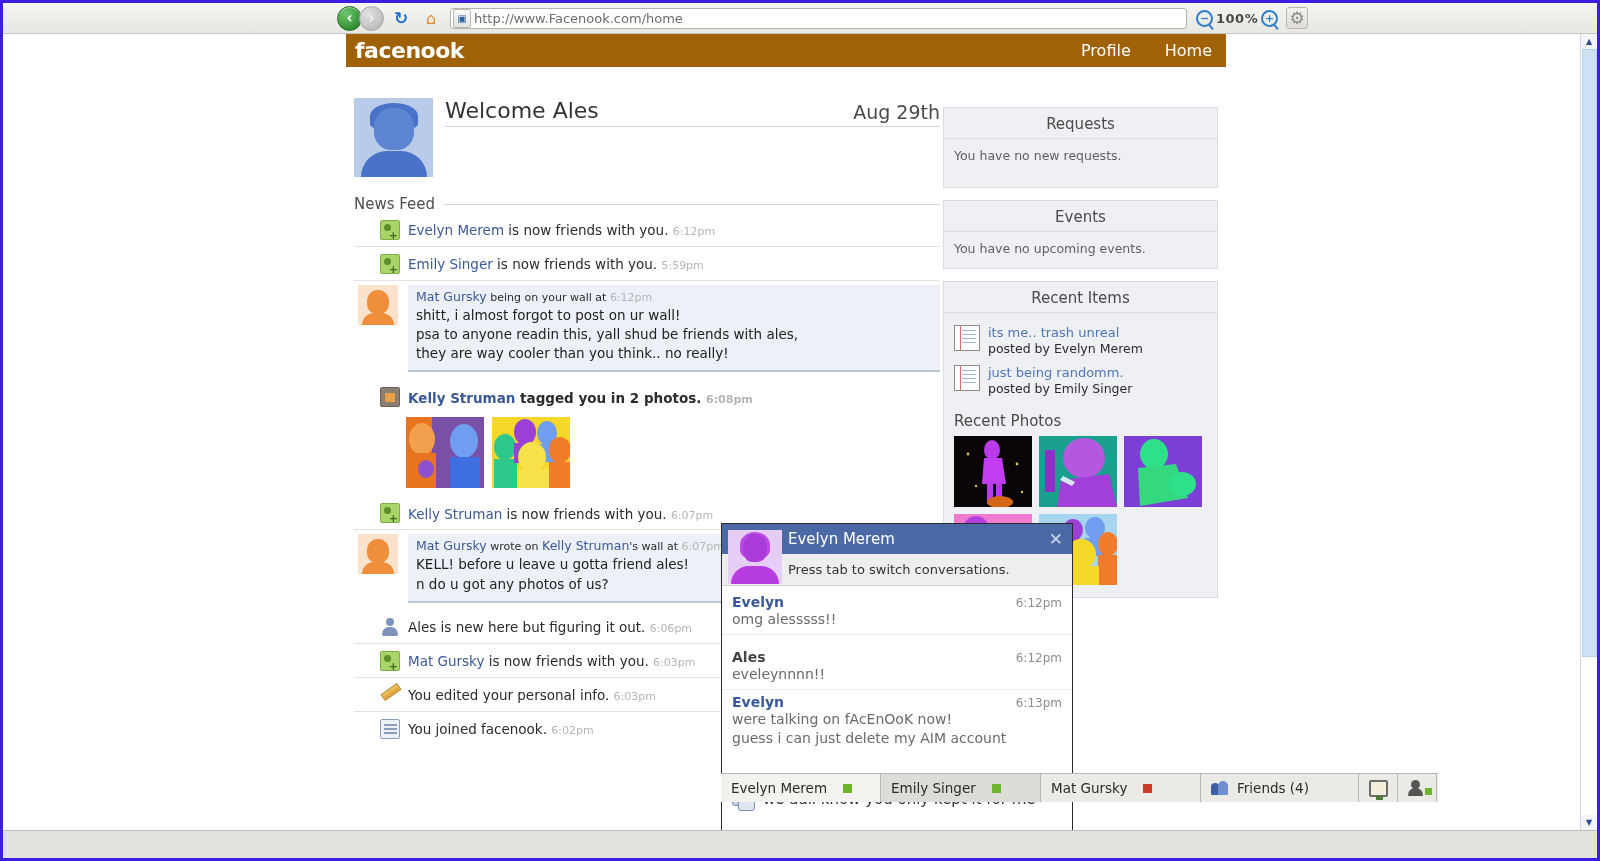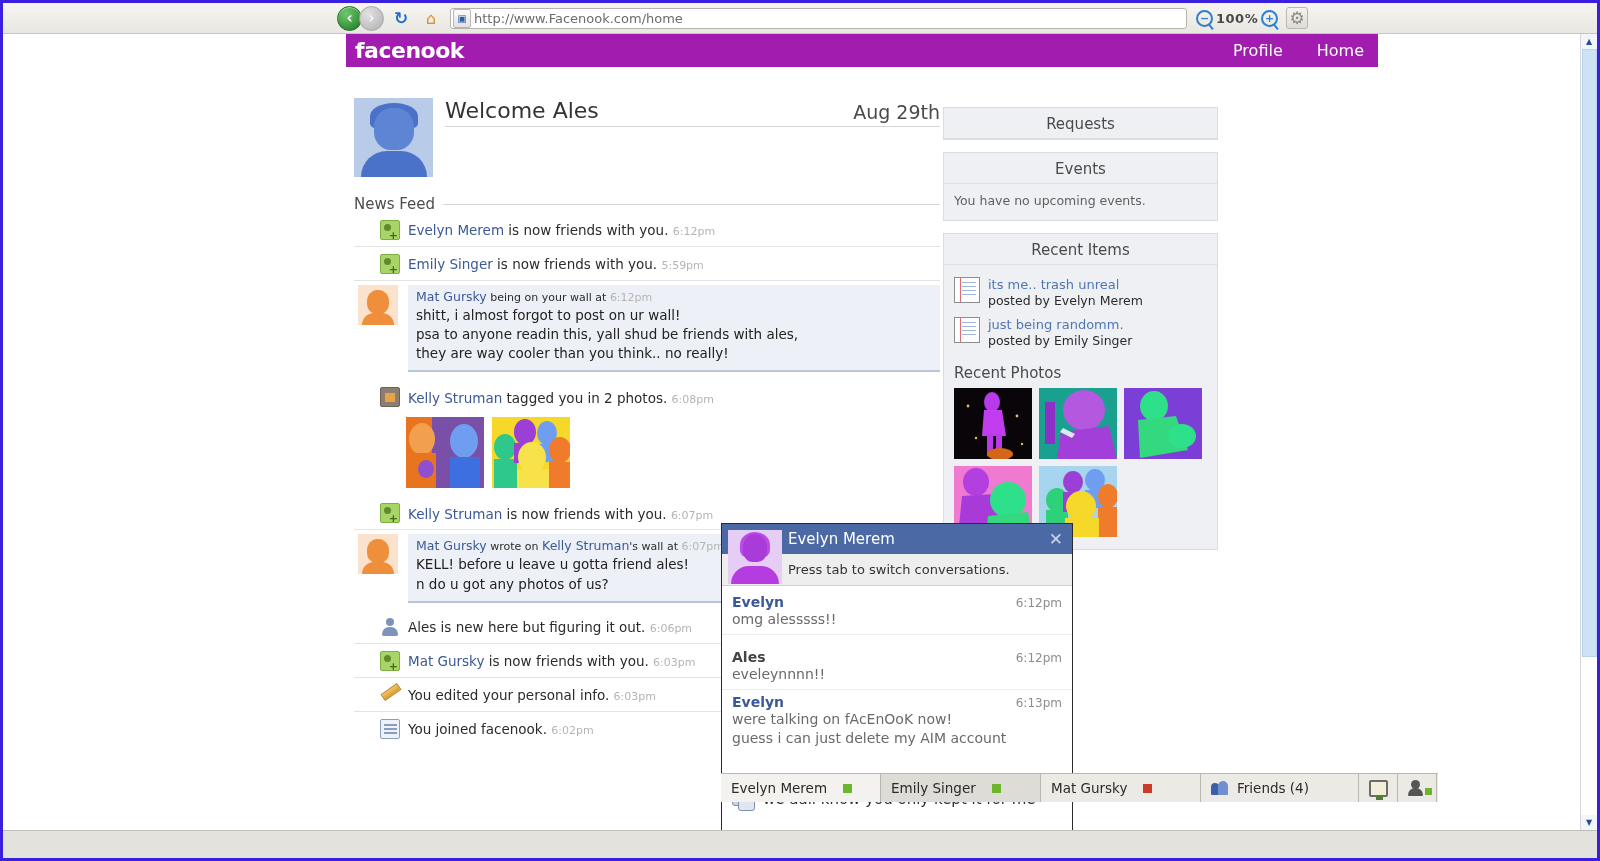--- a/index.html
+++ b/index.html
@@ -138,22 +138,22 @@
   #status-strip {
     position: absolute; left: 0; bottom: 0;
     width: 100%; height: 28px;
     background: #e4e2dc;
     border-top: 1px solid #c0beb6;
   }
 
   
   #fb-topbar {
     position: absolute; left: 343px; top: 0px;
-    width: 1032px; height: 33px;
-    background: #a21caf;
+    width: 880px; height: 33px;
+    background: #a16207;
     display: flex; align-items: center;
   }
   #fb-logo {
     margin-left: 9px;
     font-family: "DejaVu Sans", "Liberation Sans", sans-serif;
     font-size: 22px; font-weight: bold; color: #ffffff;
     letter-spacing: -.5px;
   }
   #fb-nav { margin-left: auto; margin-right: 14px; display: flex; gap: 34px; }
   .fb-nav-link { color: #ffffff; font-size: 16px; }
@@ -563,21 +563,21 @@
           <div class="wall-bubble">
             <div class="wall-meta">
               <span class="person">Mat Gursky</span><span class="small"> being on your wall at </span><span class="muted-time">6:12pm</span>
             </div>
             <div class="wall-line">shitt, i almost forgot to post on ur wall!</div>
             <div class="wall-line">psa to anyone readin this, yall shud be friends with ales,</div>
             <div class="wall-line">they are way cooler than you think.. no really!</div>
           </div>
         </div>
 
-        <div class="feed-item no-border" style="padding-left:26px;padding-top:10px;">
+        <div class="feed-item no-border" style="padding-left:26px;padding-top:10px;font-weight:bold;">
           <span class="feed-icon ic-photo"></span>
           <span class="feed-text">
             <span class="person">Kelly Struman</span><span> tagged you in 2 photos.</span>
             <span class="muted-time">6:08pm</span>
           </span>
         </div>
         <div class="tagged-photos">
           <svg class="tag-photo" viewBox="0 0 78 71">
             <rect width="78" height="71" fill="#7a4fa8"></rect>
             <rect x="0" y="0" width="26" height="71" fill="#e8741f"></rect>
@@ -654,20 +654,21 @@
             <span>You joined facenook.</span>
             <span class="muted-time">6:02pm</span>
           </span>
         </div>
       </div>
 
       <div id="side-col">
 
         <div class="panel" id="requests-panel">
           <div class="panel-title">Requests</div>
+          <div class="panel-body">You have no new requests.</div>
         </div>
 
         <div class="panel" id="events-panel">
           <div class="panel-title">Events</div>
           <div class="panel-body">You have no upcoming events.</div>
         </div>
 
         <div class="panel" id="recent-panel">
           <div class="panel-title">Recent Items</div>
           <div class="panel-body" style="padding-bottom:2px;">

